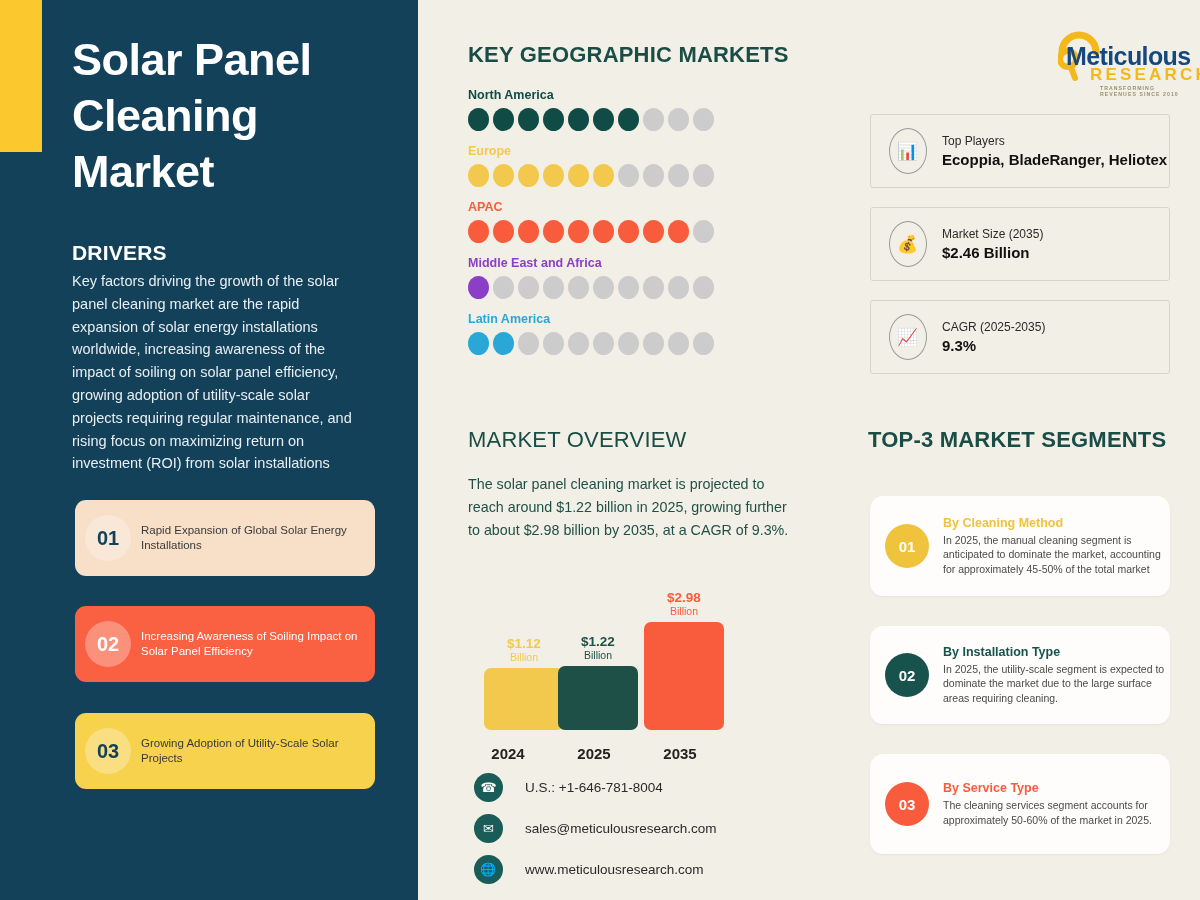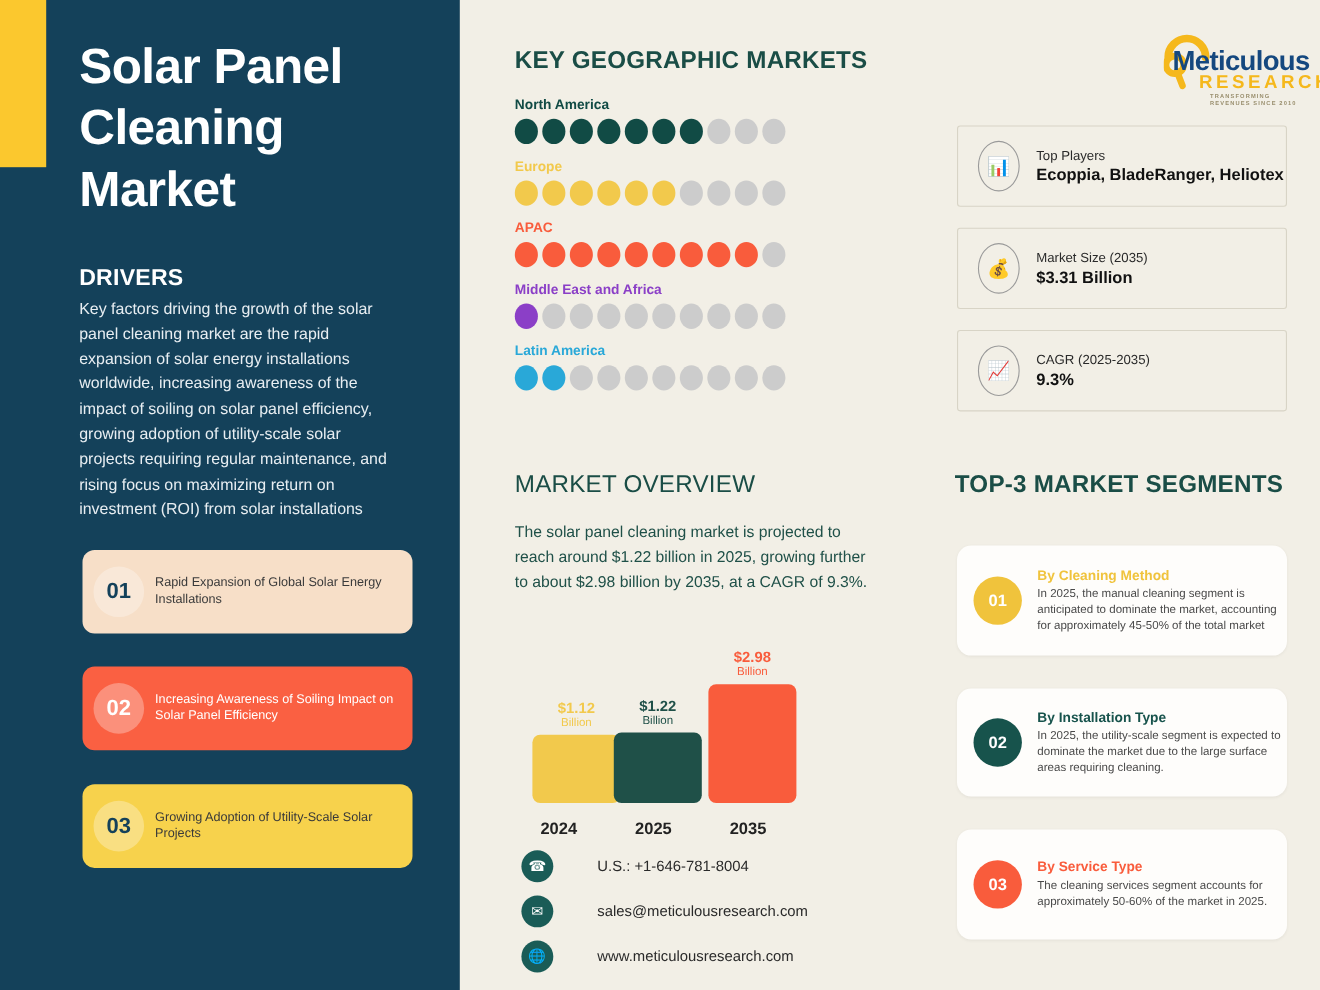--- a/index.html
+++ b/index.html
@@ -141,21 +141,21 @@
   }
 
   
   #contacts { position:absolute; left:474px; top:770px; }
   .contact-row { display:flex; align-items:center; height:34px; margin-bottom:7px; }
   .contact-icon {
     width:29px; height:29px; flex:0 0 29px; border-radius:50%;
     background:#1A5C57; color:#FFFFFF;
     display:flex; align-items:center; justify-content:center; font-size:13px;
   }
-  .contact-text { margin-left:40px; font-size:13.5px; color:#2A2A2A; }
+  .contact-text { margin-left:22px; font-size:13.5px; color:#2A2A2A; }
 
   
   #segments-heading {
     position:absolute; left:868px; top:427px;
     color:#1A4D46; font-size:22px; font-weight:bold; letter-spacing:0.2px;
   }
   .segment-card {
     position:absolute; left:870px; width:300px;
     background:#FEFDFB; border-radius:13px;
     display:flex; align-items:center;
@@ -302,21 +302,21 @@
   <div class="kpi-icon">📊</div>
   <div class="kpi-text">
     <div class="kpi-label">Top Players</div>
     <div class="kpi-value">Ecoppia, BladeRanger, Heliotex</div>
   </div>
 </div>
 <div class="kpi-card" id="kpi-card-1">
   <div class="kpi-icon">💰</div>
   <div class="kpi-text">
     <div class="kpi-label">Market Size (2035)</div>
-    <div class="kpi-value">$3.31 Billion</div>
+    <div class="kpi-value">$2.46 Billion</div>
   </div>
 </div>
 <div class="kpi-card" id="kpi-card-2">
   <div class="kpi-icon">📈</div>
   <div class="kpi-text">
     <div class="kpi-label">CAGR (2025-2035)</div>
     <div class="kpi-value">9.3%</div>
   </div>
 </div>
 

